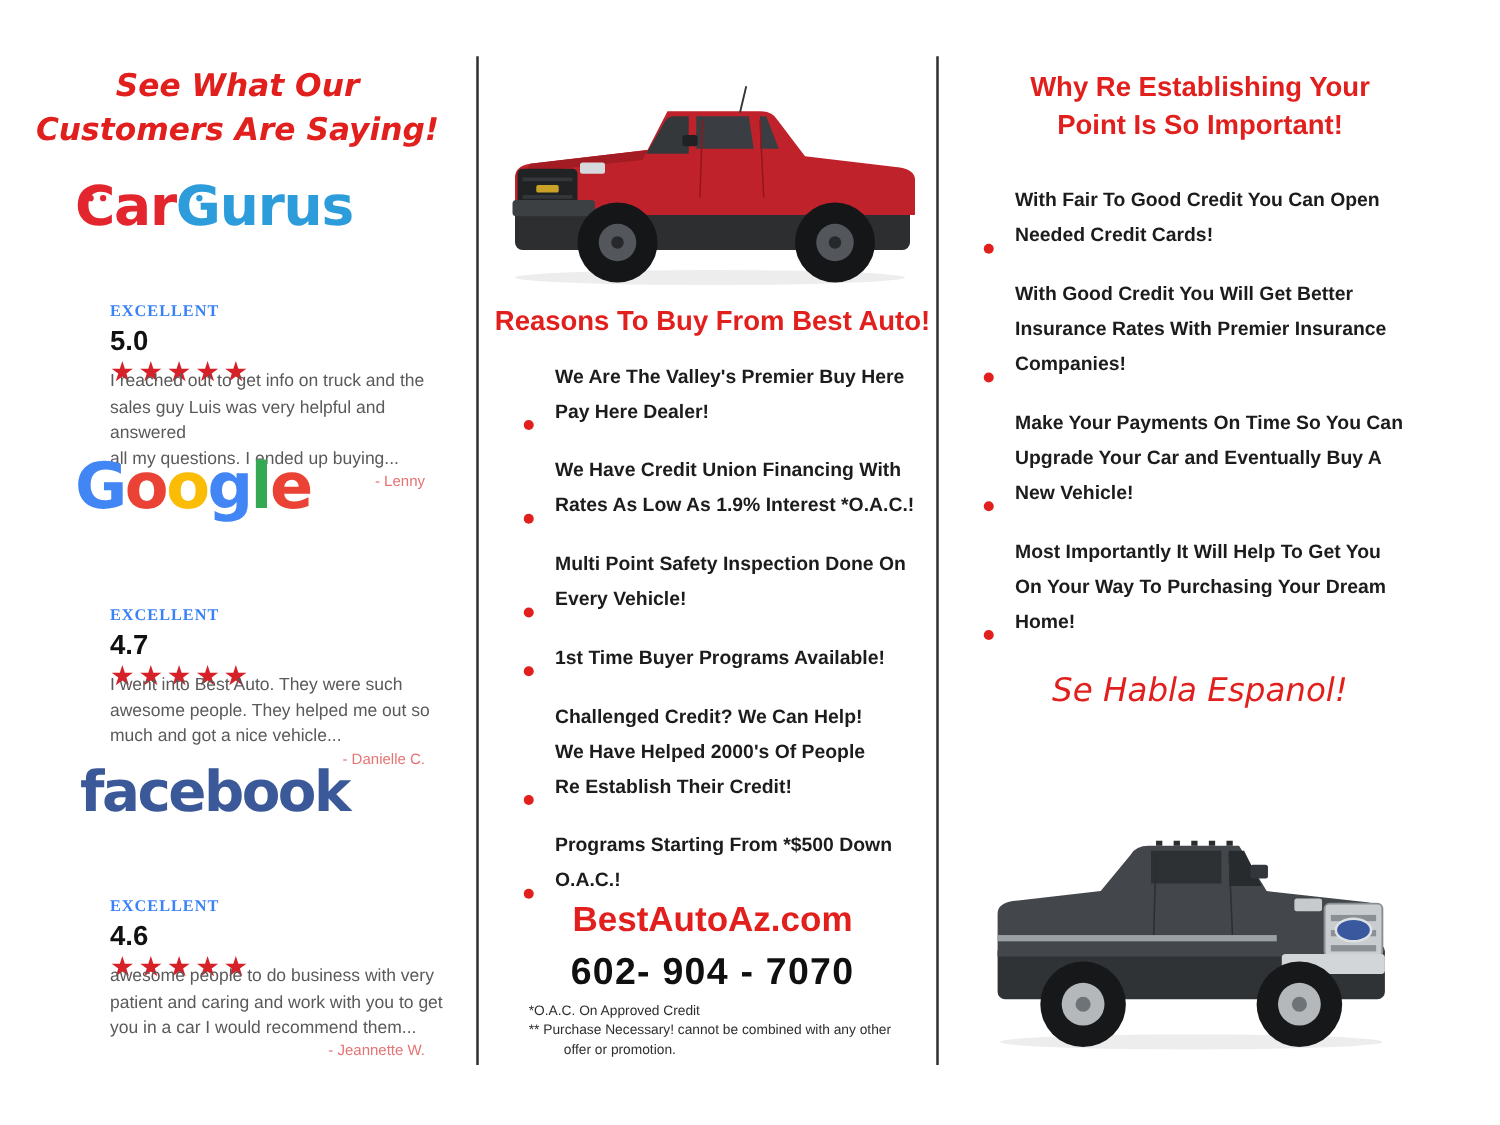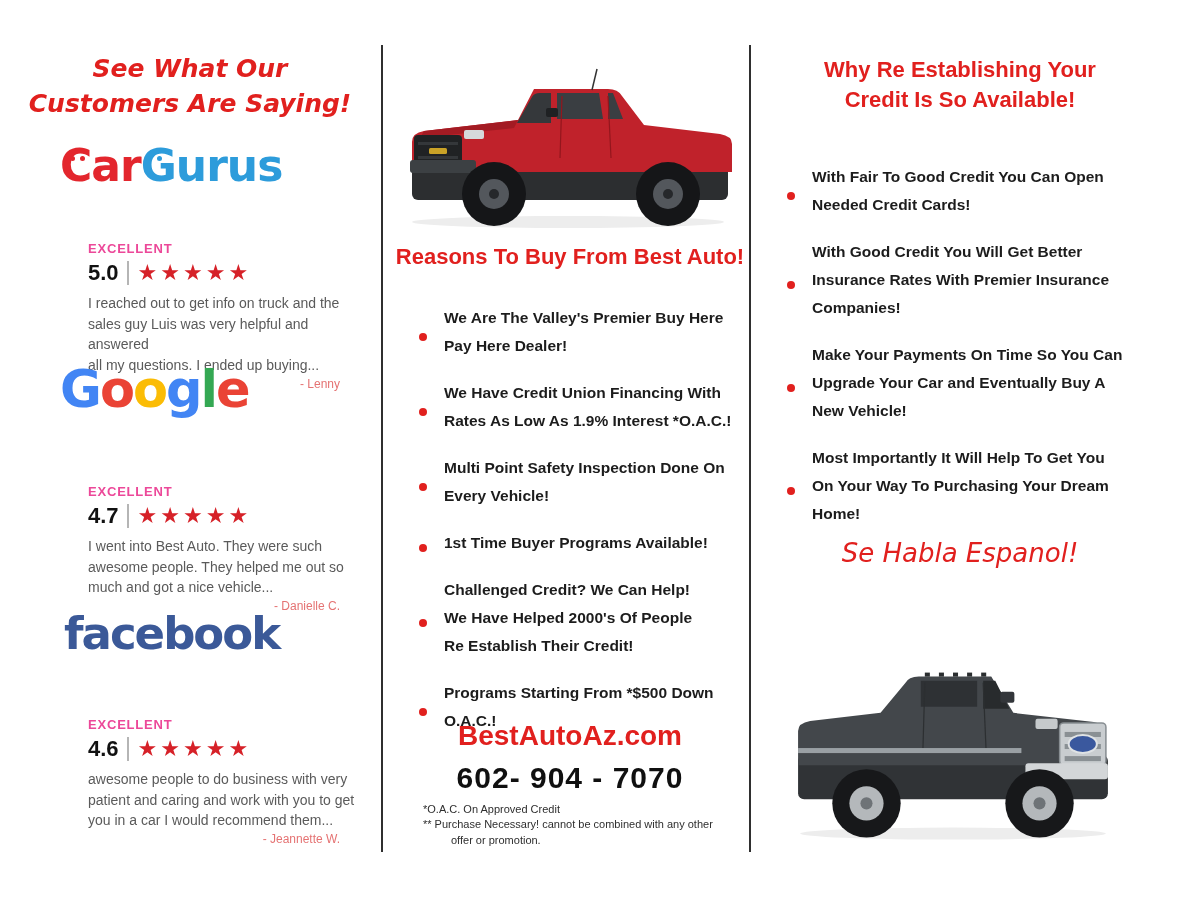--- a/index.html
+++ b/index.html
@@ -36,33 +36,33 @@
   }
   .gl-1{color:#4285f4;} .gl-2{color:#ea4335;} .gl-3{color:#fbbc05;}
   .gl-4{color:#4285f4;} .gl-5{color:#34a853;} .gl-6{color:#ea4335;}
   .facebook-logo{
     position:absolute;left:64px;top:608px;
     font-family:"DejaVu Sans", sans-serif;font-weight:bold;font-size:45px;line-height:52px;
     letter-spacing:-2px;color:#3b5998;text-align:right;
   }
   .review{position:absolute;left:88px;width:280px;}
   .r1{top:241px;} .r2{top:484px;} .r3{top:717px;}
-  .excellent{font-size:13px;font-weight:bold;color:#ec4899;letter-spacing:0.8px;}
-  .score-row{display:flex;align-items:center;margin-top:3px;height:28px;}
+  .excellent{font-size:13px;font-weight:bold;color:#3b82f6;letter-spacing:0.8px;font-family:Liberation Serif, serif;}
+  .score-row{display:flex;margin-top:3px;height:28px;flex-direction:column;}
   .score{font-size:22px;font-weight:bold;color:#111;}
   .sep{width:2px;height:24px;background:#b5b5b5;margin:0 9px 0 8px;}
   .stars{color:#d62128;font-size:22px;letter-spacing:3px;line-height:24px;}
   .review-text{
     margin-top:6px;font-size:14px;color:#5a5a5a;line-height:1.48;white-space:pre-line;
   }
   .review-author{width:252px;margin-top:1px;text-align:right;color:#e57373;font-size:12px;}
 
   
   .bullets{list-style:none;margin:0;padding:0;position:absolute;}
-  .bullet-item{display:flex;align-items:center;margin-bottom:19px;margin-top:16px;}
+  .bullet-item{display:flex;align-items:flex-end;margin-bottom:19px;}
   .dot{flex:0 0 auto;width:8px;height:8px;border-radius:50%;background:#e1201e;margin:10px 17px 0 0;}
   .bullet-text{
     white-space:pre-line;font-size:15.5px;font-weight:bold;color:#1c1c1c;line-height:28px;
   }
 
   
   .truck-red{position:absolute;left:396px;top:56px;width:344px;height:178px;}
   .mid-heading{
     position:absolute;left:393px;top:244px;width:354px;margin:0;text-align:center;
     color:#e1201e;font-size:22px;font-weight:bold;
@@ -218,21 +218,21 @@
   </ul>
 
   <div class="website">BestAutoAz.com</div>
   <div class="phone">602- 904 - 7070</div>
 
   <div class="disclaimer">
     <div class="disc1">*O.A.C. On Approved Credit</div>
     <div class="disc2">** Purchase Necessary! cannot be combined with any other offer or promotion.</div>
   </div>
 
-  <h2 class="right-heading"><span>Why Re Establishing Your</span><br><span>Credit Is So Available!</span></h2>
+  <h2 class="right-heading"><span>Why Re Establishing Your</span><br><span>Point Is So Important!</span></h2>
 
   <ul class="bullets right-bullets">
     <li class="bullet-item">
       <span class="dot"></span>
       <span class="bullet-text">With Fair To Good Credit You Can Open
 Needed Credit Cards!</span>
     </li>
     <li class="bullet-item">
       <span class="dot"></span>
       <span class="bullet-text">With Good Credit You Will Get Better

